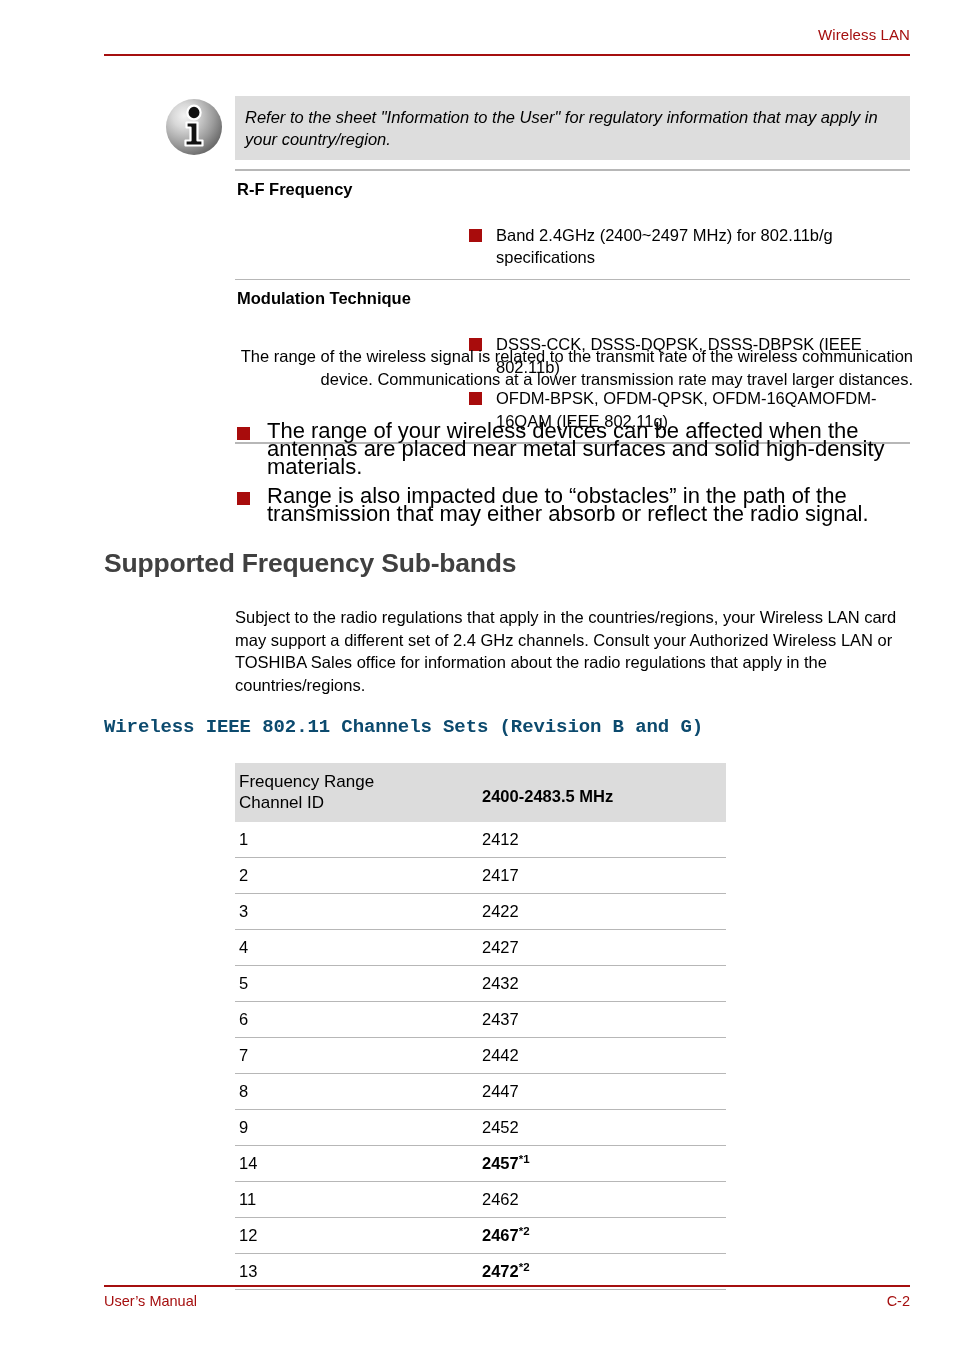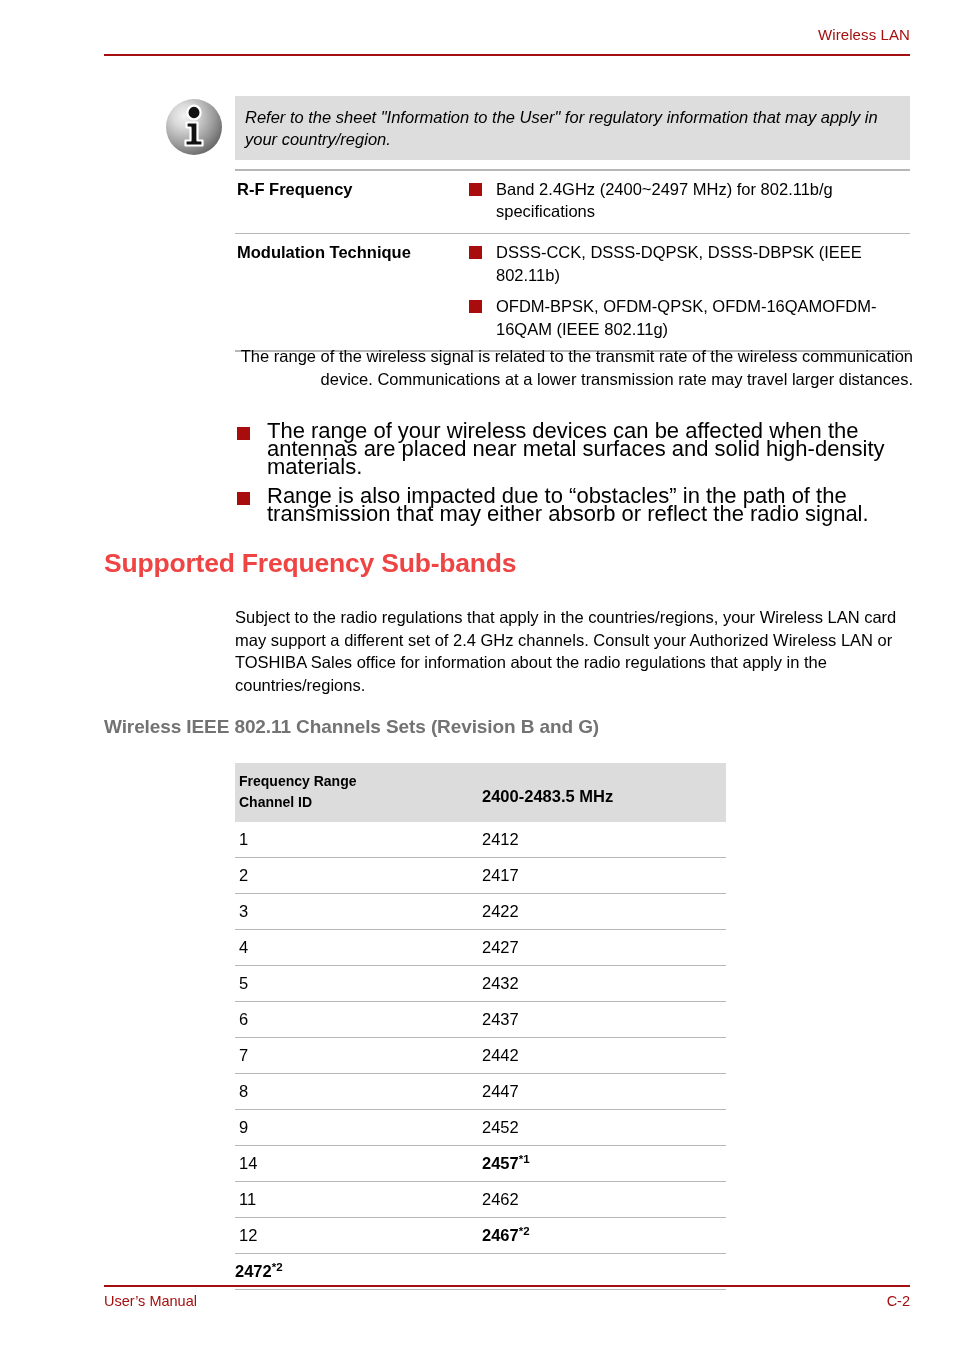--- a/index.html
+++ b/index.html
@@ -101,20 +101,21 @@
     flex: 0 0 232px;
     font-size: 16.5px;
     font-weight: bold;
     line-height: 22.5px;
   }
   .spec-values { flex: 1 1 auto; }
   .spec-item {
     display: flex;
     align-items: flex-start;
     margin-bottom: 2px;
+    margin-top: 46px;
   }
   .spec-item + .spec-item { margin-top: 9px; justify-content: space-between; }
   .sq-bullet {
     flex: 0 0 auto;
     width: 13px;
     height: 13px;
     background: #A80C0C;
     margin-top: 5px;
     margin-right: 14px;
   }
@@ -159,54 +160,55 @@
     flex: 1 1 auto;
   }
 
   
   .h1-title {
     position: absolute;
     left: 88px;
     top: 548px;
     font-size: 26.5px;
     font-weight: bold;
-    color: #ef4444;
+    color: #404040;
     letter-spacing: -0.2px;
   }
   #para-subject {
     top: 606px;
     width: 680px;
   }
   .h2-title {
     position: absolute;
     left: 88px;
     top: 716px;
     font-size: 19px;
     font-weight: bold;
-    color: #737373;
+    color: #0c4a6e;
     letter-spacing: -0.1px;
+    font-family: Liberation Mono, monospace;
   }
 
   
   .chan-table {
     position: absolute;
     left: 219px;
     top: 763px;
     width: 491px;
   }
   .chan-head {
     background: #DCDCDC;
     display: flex;
     padding: 8px 0 9px 0;
   }
   .chan-head .c1 {
     width: 247px;
     flex: 0 0 247px;
-    font-size: 14px;
-    font-weight: bold;
+    font-size: 17px;
+    font-weight: normal;
     line-height: 21px;
     padding-left: 4px;
     box-sizing: border-box;
   }
   .chan-head .c2 {
     flex: 1 1 auto;
     font-size: 16.5px;
     font-weight: bold;
     line-height: 21px;
     margin-top: 15px;
@@ -387,20 +389,21 @@
     </div>
     <div class="chan-row">
       <div class="c1">11</div>
       <div class="c2"><span>2462</span><sup></sup></div>
     </div>
     <div class="chan-row">
       <div class="c1">12</div>
       <div class="c2 bold"><span>2467</span><sup>*2</sup></div>
     </div>
     <div class="chan-row">
+      <div class="c1">13</div>
       <div class="c2 bold"><span>2472</span><sup>*2</sup></div>
     </div>
 
     <div class="chan-bottom"></div>
   </div>
 
   <div class="footer-rule"></div>
   <div class="page-footer">
     <span>User’s Manual</span>
     <span>C-2</span>

